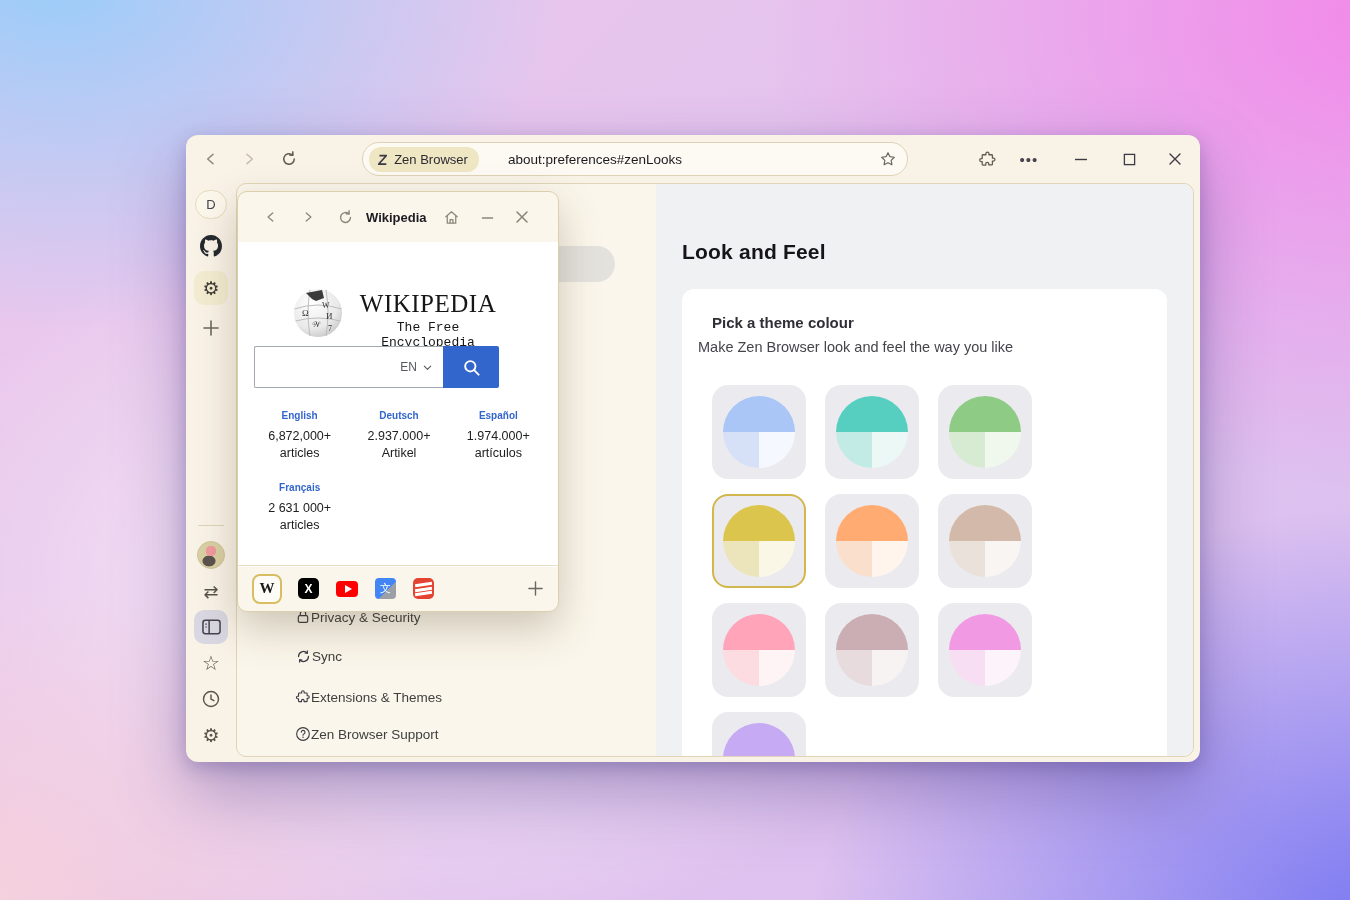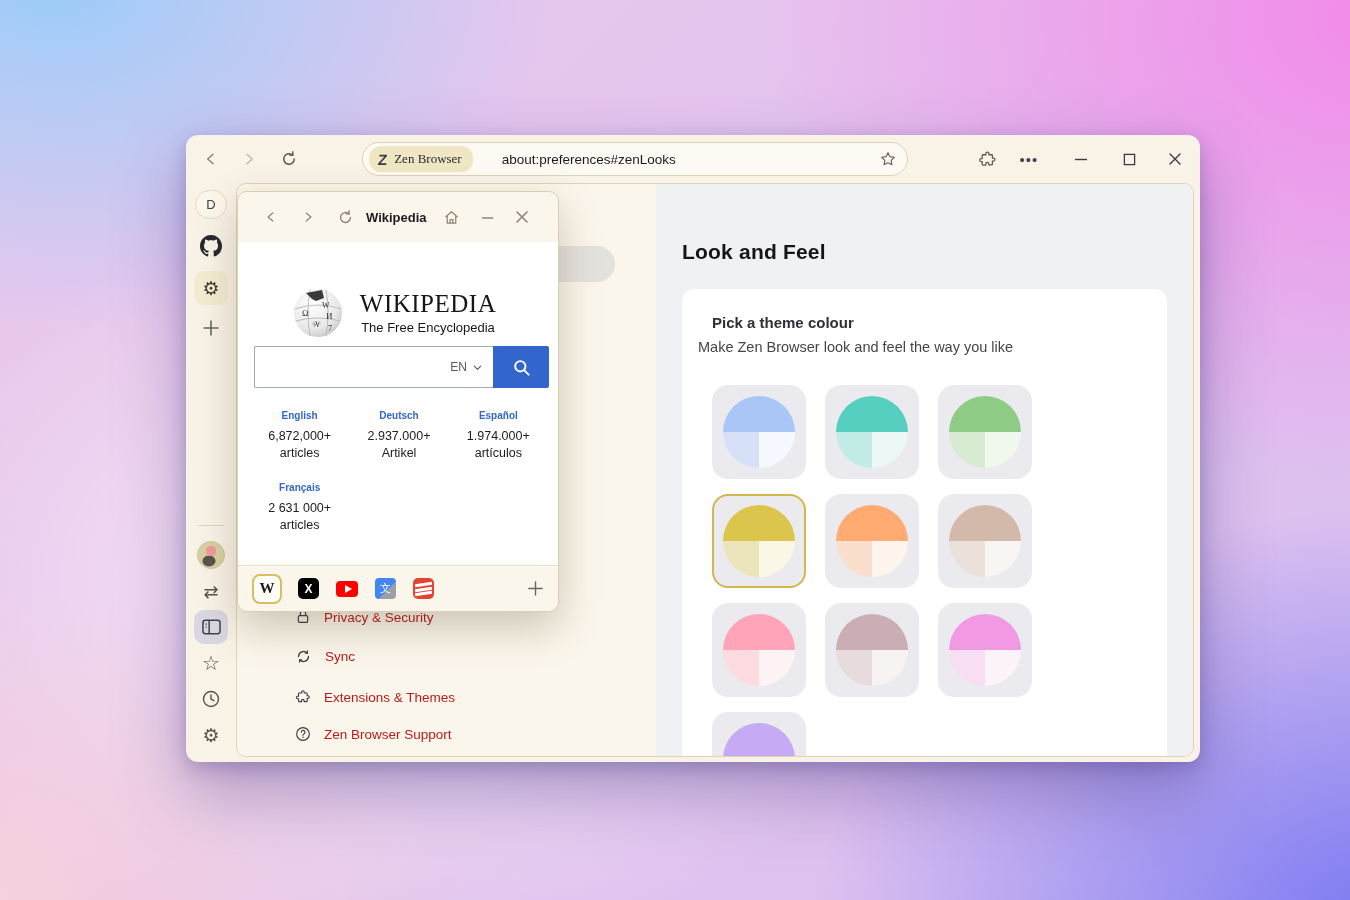--- a/index.html
+++ b/index.html
@@ -28,21 +28,21 @@
   .urlbar {
     position:absolute; left:176px; top:7px; width:546px; height:34px;
     background:#fdfaf3; border:1px solid #ded3b6; border-radius:17px;
     display:flex; align-items:center; padding:0 10px 0 6px;
   }
   .url-badge {
     display:flex; align-items:center; gap:7px; background:#efe6c3;
     border-radius:12px; padding:5px 11px 5px 9px;
   }
   .zen-logo { font-weight:900; font-size:15px; color:#3c3946; transform:skewX(-6deg); line-height:1; }
-  .badge-label { font-size:13px; color:#2b2a33;font-family:Liberation Serif, serif; }
+  .badge-label { font-size:13px; color:#2b2a33; }
   .url-text { margin-left:29px; font-size:13.5px; color:#1b1a21; }
   .url-star { margin-left:auto; }
   .tb-right { position:absolute; right:10px; top:0; height:48px; display:flex; align-items:center; }
   .dots { font-size:15px; color:#46434e; letter-spacing:1px; }
 
   
   .sidebar {
     position:absolute; left:0; top:48px; bottom:0; width:50px;
     display:flex; flex-direction:column; align-items:center;
   }
@@ -67,21 +67,21 @@
 
   
   .content-area {
     position:absolute; left:50px; top:48px; right:6px; bottom:5px;
     border:1px solid #e0d5b6; border-radius:10px; background:#fbf6eb; overflow:hidden;
   }
   .settings-search {
     position:absolute; left:95px; top:62px; width:283px; height:36px;
     background:#e4e2dd; border-radius:18px;
   }
-  .nav-item { position:absolute; left:58px; height:30px; display:flex; align-items:center; gap:13px; font-size:13.5px; color:#b91c1c; }
+  .nav-item { position:absolute; left:58px; height:30px; display:flex; align-items:center; font-size:13.5px; color:#404040; }
   .main-pane { position:absolute; left:419px; top:0; right:0; bottom:0; background:#f0f1f2; }
   .page-title { position:absolute; left:26px; top:56px; font-size:21px; font-weight:600; color:#15141a; letter-spacing:.2px; }
   .card { position:absolute; left:26px; top:105px; width:485px; height:620px; background:#ffffff; border-radius:12px; }
   .card-h { position:absolute; left:30px; top:25px; font-size:15px; font-weight:700; color:#2f2f35; }
   .card-sub { position:absolute; left:16px; top:50px; font-size:14.5px; color:#45444b; }
   .theme-grid { position:absolute; left:30px; top:96px; display:grid; grid-template-columns:repeat(3,94px); gap:15px 19px; }
   .theme-tile { width:94px; height:94px; border-radius:16px; background:#ebebef; }
   .theme-tile.selected { border:2px solid #d2b64e; }
   .swatch-circle { width:72px; height:72px; border-radius:50%; overflow:hidden; position:relative; margin:11px auto 0; }
   .theme-tile.selected .swatch-circle { margin-top:9px; }
@@ -100,23 +100,23 @@
   .wh-btn { width:26px; height:26px; display:flex; align-items:center; justify-content:center; flex:none; }
   .wiki-content { position:absolute; left:0; right:0; top:50px; height:325px; background:#ffffff; }
   .wiki-logo-row { position:absolute; left:0; top:42px; width:100%; height:58px; }
   .wiki-globe { position:absolute; left:54px; top:1px; width:52px; height:54px; }
   .wiki-wordmark {
     position:absolute; left:116px; top:6px; width:148px; text-align:center;
     font-family:"Liberation Serif","DejaVu Serif",serif; font-size:25px; color:#161616; letter-spacing:.5px;
   }
   .wiki-tagline {
     position:absolute; left:116px; top:36px; width:148px; text-align:center;
-    font-family:Liberation Sans, sans-serif; font-size:13px; color:#161616;
-  }
-  .wiki-search { position:absolute; left:16px; top:104px; width:295px; height:42px; display:flex; }
+    font-family:Liberation Mono, monospace; font-size:13px; color:#161616;
+  }
+  .wiki-search { position:absolute; left:16px; top:104px; width:245px; height:42px; display:flex; }
   .wiki-input {
     flex:1; border:1px solid #a2a9b1; border-right:none; border-radius:2px 0 0 2px; background:#fff;
     display:flex; align-items:center; justify-content:flex-end; padding-right:10px; gap:5px;
   }
   .wiki-lang-code { font-size:12px; color:#54595d; }
   .wiki-search-btn { width:56px; background:#3366cc; border-radius:0 2px 2px 0; display:flex; align-items:center; justify-content:center; }
   .wiki-langs {
     position:absolute; left:12px; top:168px; width:298px;
     display:grid; grid-template-columns:repeat(3,1fr); row-gap:20px; text-align:center;
   }

